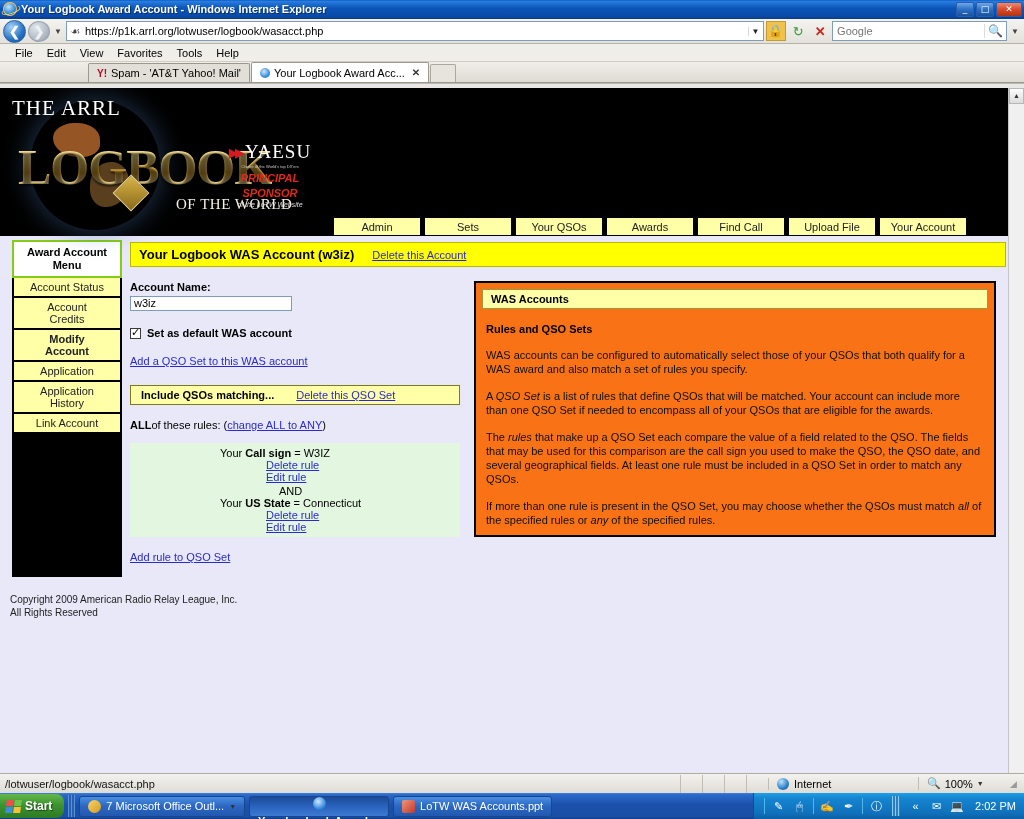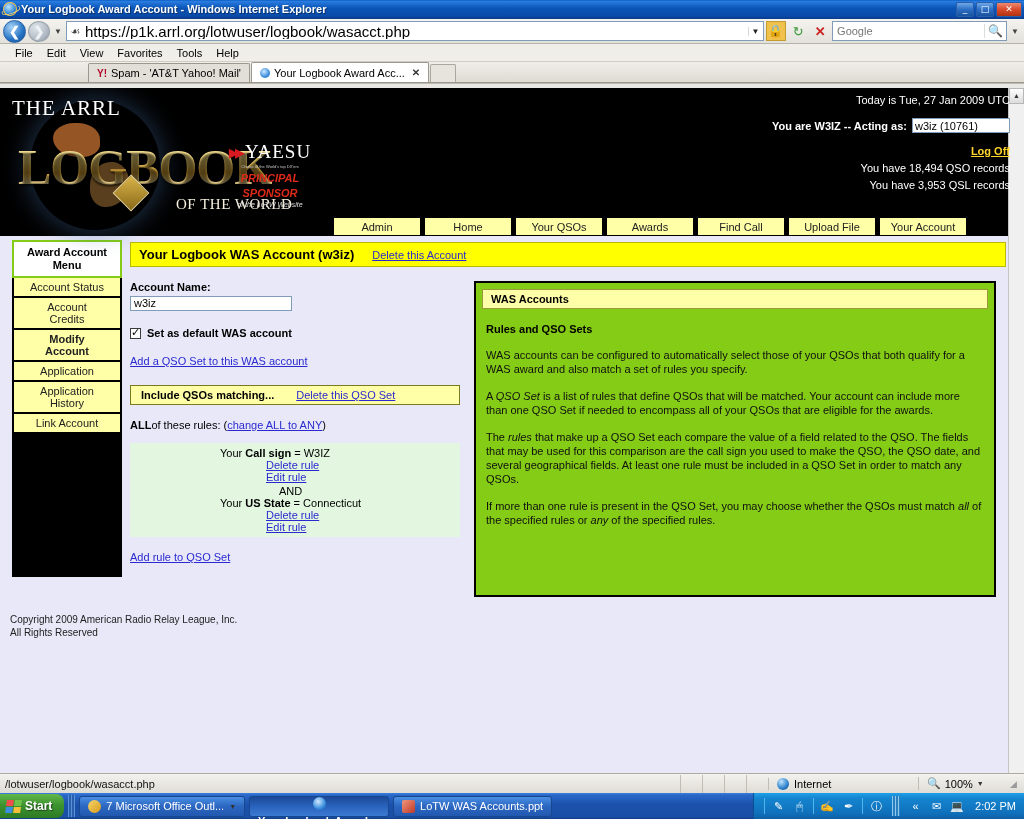--- a/index.html
+++ b/index.html
@@ -51,21 +51,21 @@
     justify-content:center; color:#fff; font-size:13px; font-weight:bold; }
   .navbtn.back { background:radial-gradient(circle at 35% 30%,#a8d4f7,#2573c4 60%,#0e4a91);
     border:1px solid #2a62a8; width:23px; height:23px; }
   .navbtn.fwd { background:radial-gradient(circle at 35% 30%,#dfe5ea,#b3bcc6 60%,#8d96a1);
     border:1px solid #9aa3ac; color:#eef2f6; }
   .navdrop{ color:#444; font-size:8px; padding:0 2px; }
   .addrbox { flex:1; display:flex; align-items:center; height:20px; background:#fff;
     border:1px solid #7f9db9; padding:0 1px; }
   .addrbox .pad { width:15px; text-align:center; color:#444; font-size:11px; }
   .addrbox input { flex:1; border:0; outline:0; font-family:"Liberation Sans",sans-serif;
-    font-size:15px; color:#000; background:transparent; height:16px; }
+    font-size:11px; color:#000; background:transparent; height:16px; }
   .addrbox .dd { width:14px; text-align:center; font-size:8px; color:#222;
     border-left:1px solid #d8d8d8; }
   .icon-sq { width:20px; height:20px; display:flex; align-items:center; justify-content:center;
     font-size:12px; }
   .lockbtn { background:#f0c14b; border:1px solid #c39b2e; }
   .searchbox { width:175px; height:20px; display:flex; align-items:center;
     background:#fff; border:1px solid #7f9db9; }
   .searchbox input{ flex:1; border:0; outline:0; font-size:11px; color:#999;
     font-family:"Liberation Sans",sans-serif; padding-left:4px; }
   .searchbox .go { width:22px; text-align:center; color:#2a6db5; font-size:12px;
@@ -203,21 +203,21 @@
   .allrules b{ font-weight:bold; }
   .rules { margin-top:12px; background:#e3f7e0; padding:3px 0; }
   .rule-row { display:flex; align-items:center; font-size:11px; padding:1px 0;flex-direction:column; }
   .rule-row .and { width:36px; text-align:left; padding-left:2px; }
   .rule-row .desc { width:150px; }
   .rule-row .desc b{ font-weight:bold; }
   .rule-row .a1 { width:58px; }
   .rule-row .a2 { width:58px; }
   .addrule { margin-top:14px; }
 
-  .infobox { border:2px solid #000; background:#84cc16; padding:6px; width:522px; height:316px; }
+  .infobox { border:2px solid #000; background:#f97316; padding:6px; width:522px; height:256px; }
   .infobox .hdr { background:#ffffa8; border:1px solid #9a9a3a; padding:3px 8px;
     font-weight:bold; font-size:11px; }
   .infobox h4 { font-size:11px; font-weight:bold; margin:14px 0 0 4px; }
   .infobox p { font-size:11px; margin:13px 4px 0 4px; line-height:14px; color:#101010; }
   .infobox i { font-style:italic;text-align:center; }
 
   .copyright { margin:16px 0 0 10px; font-size:10px; color:#222; line-height:13px; }
 
   
   .statusbar { position:absolute; left:0; bottom:0; width:1024px; height:20px;
@@ -356,36 +356,24 @@
         <div class="row1">
           <span class="chev">▸▸</span>
           <span class="name">YAESU</span>
         </div>
         <div class="sub">Choice of the World's top DX'ers</div>
         <div class="ps">PRINCIPAL</div>
         <div class="ps">SPONSOR</div>
         <div class="ps2">of the LoTW Website</div>
       </div>
 
-      <div class="banner-right">
-        <div class="today">Today is Tue, 27 Jan 2009 UTC</div>
-        <div class="acting">
-          <b>You are W3IZ -- Acting as:</b>
-          <span class="fld">w3iz  (10761)</span>
-        </div>
-        <div class="logoff">
-          <a href="#">Log Off</a>
-        </div>
-        <div class="recline">You have 18,494 QSO records</div>
-        <div class="recline">You have 3,953 QSL records</div>
-      </div>
 
       <div class="navtabs">
         <span class="navtab">Admin</span>
-        <span class="navtab">Home</span>
+        <span class="navtab">Sets</span>
         <span class="navtab">Your QSOs</span>
         <span class="navtab">Awards</span>
         <span class="navtab">Find Call</span>
         <span class="navtab">Upload File</span>
         <span class="navtab">Your Account</span>
       </div>
     </div>
 
     <div class="body-area">
 

